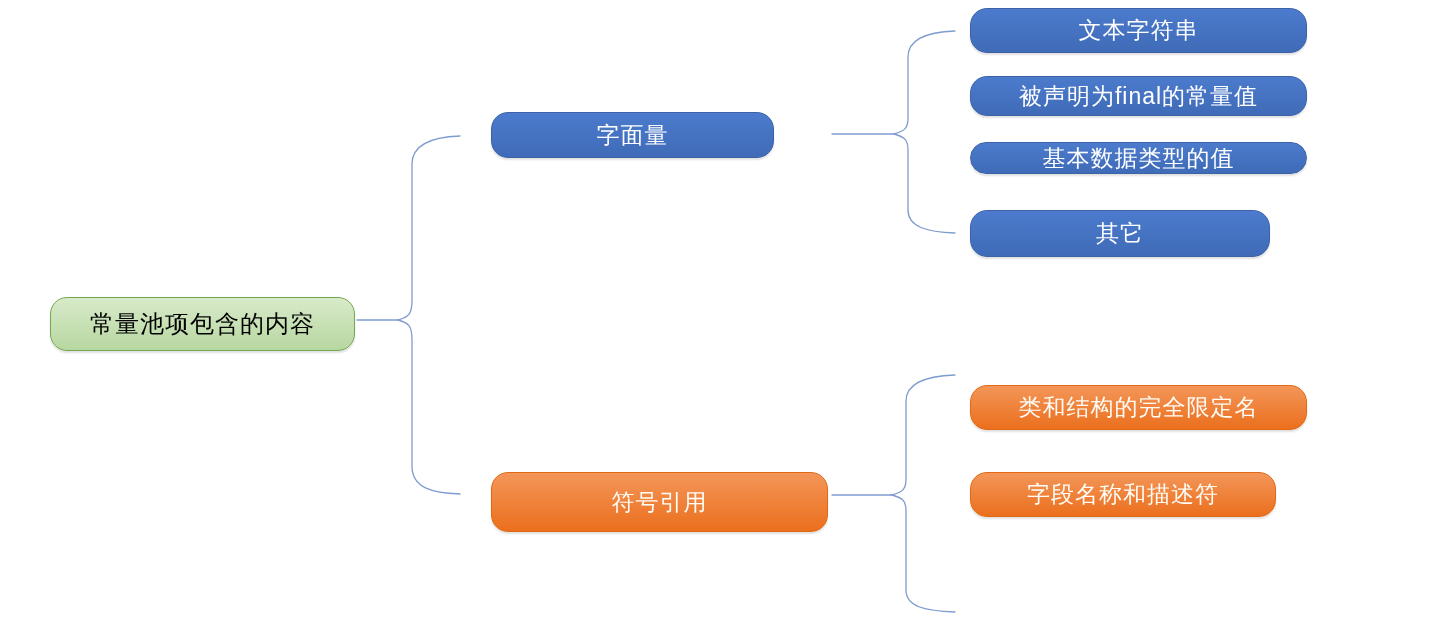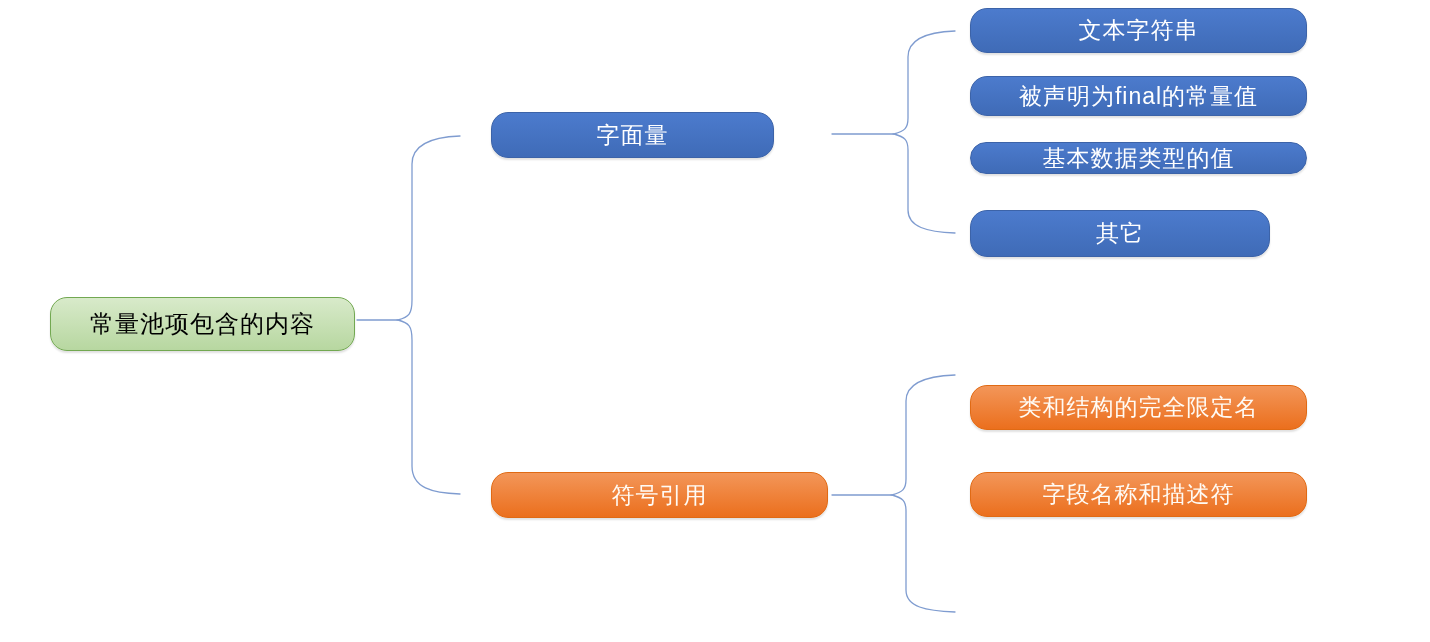--- a/index.html
+++ b/index.html
@@ -83,20 +83,20 @@
   <div class="node blue" style="left:491px; top:112px; width:283px; height:46px;">字面量</div>
 
   <div class="node blue" style="left:970px; top:8px; width:337px; height:45px;">文本字符串</div>
 
   <div class="node blue" style="left:970px; top:76px; width:337px; height:40px;">被声明为final的常量值</div>
 
   <div class="node blue" style="left:970px; top:142px; width:337px; height:32px;">基本数据类型的值</div>
 
   <div class="node blue" style="left:970px; top:210px; width:300px; height:47px;">其它</div>
 
-  <div class="node orange" style="left:491px; top:472px; width:337px; height:46px;">符号引用</div>
+  <div class="node orange" style="left:491px; top:472px; width:337px; height:60px;">符号引用</div>
 
   <div class="node orange" style="left:970px; top:357px; width:337px; height:45px;margin-top:28px;">类和结构的完全限定名</div>
 
-  <div class="node orange" style="left:970px; top:472px; width:337px; height:45px;">字段名称和描述符</div>
+  <div class="node orange" style="left:970px; top:472px; width:306px; height:45px;">字段名称和描述符</div>
 
 
 </div>
 
 </body></html>

